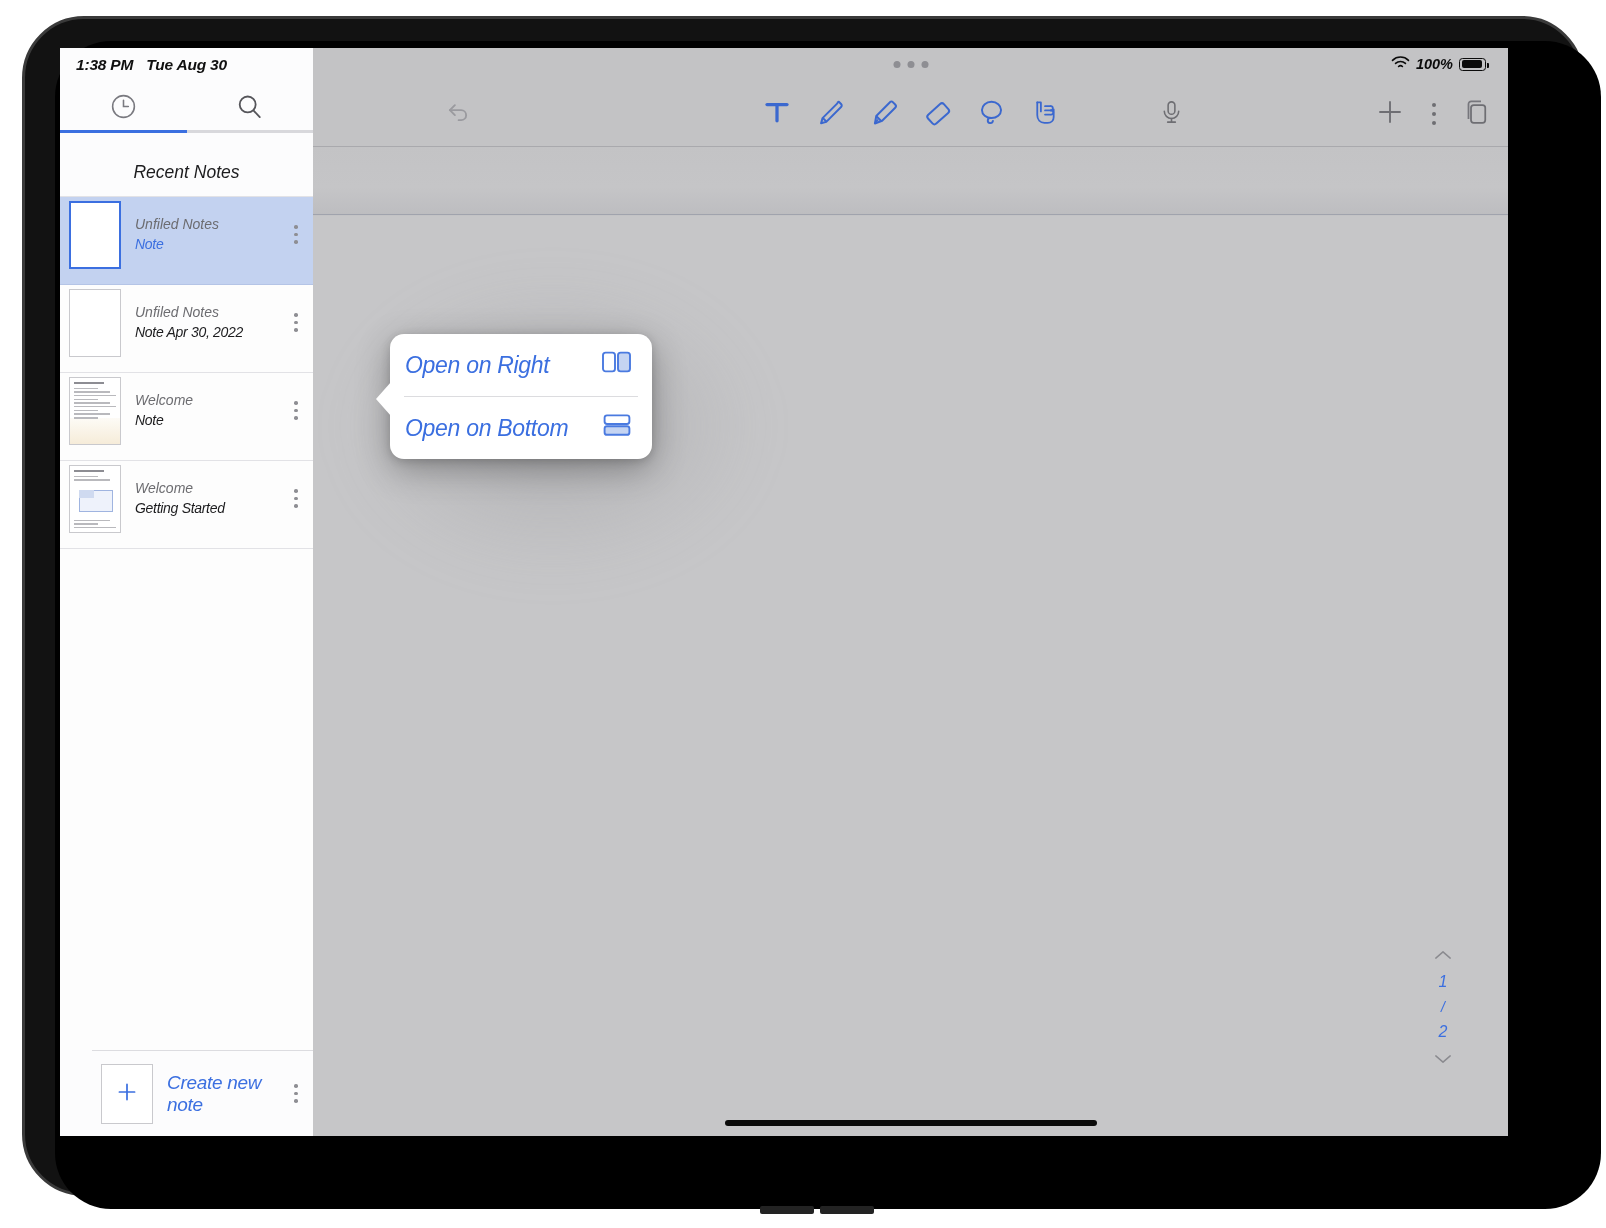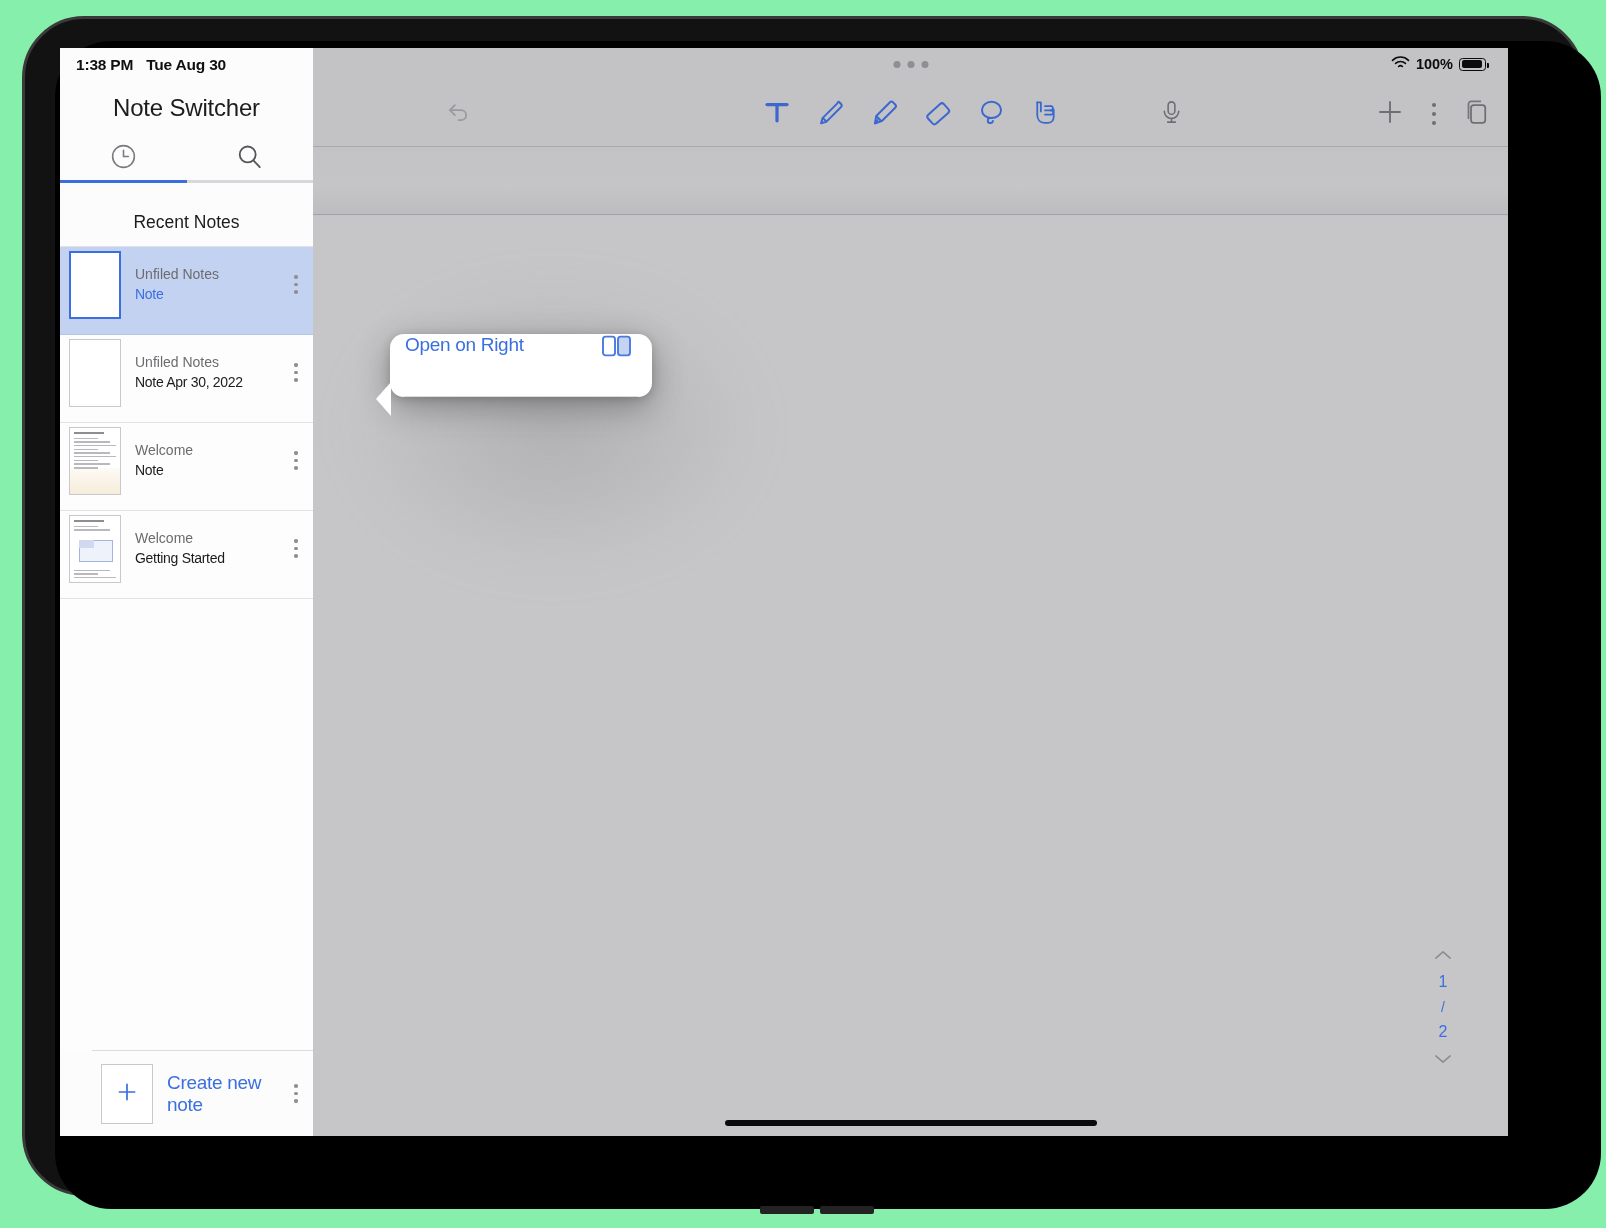--- a/index.html
+++ b/index.html
@@ -2,21 +2,21 @@
 <html><head>
 <meta charset="utf-8">
 <style>
   * { box-sizing: border-box; margin: 0; padding: 0; }
   html, body {
     width: 1606px; height: 1228px;
     background: #000;
     font-family: "Liberation Sans", sans-serif;
     overflow: hidden;
   }
-  #root { position: relative; width: 1606px; height: 1228px; background: #86efac; }
+  #root { position: relative; width: 1606px; height: 1228px; background: #ffffff; font-style: italic; }
 
   
   .bezel {
     position: absolute;
     left: 22px; top: 16px;
     width: 1562px; height: 1180px;
     border-radius: 62px;
     background: #121212;
     border: 3px solid #3a3a3a;
   }
@@ -229,23 +229,23 @@
   .popup-tail {
     position: absolute;
     left: -14px; top: 48px;
     width: 0; height: 0;
     border-top: 17px solid transparent;
     border-bottom: 17px solid transparent;
     border-right: 15px solid #fff;
   }
   .popup-item {
     height: 62px;
-    display: flex; 
+    display: flex; align-items: center;
     padding: 0 20px 0 15px;
-    font-size: 19px; color: #3b6fe0;
+    font-size: 23px; color: #3b6fe0;
     letter-spacing: -0.3px;
   }
   .popup-item .lbl { flex: 1; }
   .popup-sep { height: 1px; background: #dcdcdf; margin: 0 14px; }
 </style>
 </head>
 <body>
 
 <div id="root">
 
@@ -257,21 +257,20 @@
 
   <div class="screen">
 
     <div class="sidebar">
 
       <div class="status-bar">
         <span>1:38 PM</span>
         <span>Tue Aug 30</span>
       </div>
 
-      <div class="side-title">Note Switcher</div>
 
       <div class="tabbar">
         <div class="tab">
           <span>
             <svg width="29" height="29" viewBox="0 0 24 24" fill="none" stroke="#7a7a80" stroke-width="1.3">
               <circle cx="12" cy="12" r="9"></circle>
               <path d="M12 6.8 V12 H16" stroke-linecap="round"></path>
             </svg>
           </span>
         </div>
@@ -540,17 +539,26 @@
         <span>
           <svg width="30" height="24" viewBox="0 0 30 24" fill="none">
             <rect x="1" y="2.6" width="12" height="18.8" rx="2.6" fill="#ffffff" stroke="#4a7ae0" stroke-width="1.9"></rect>
             <rect x="16" y="2.6" width="12" height="18.8" rx="2.6" fill="#c5d4f2" stroke="#4a7ae0" stroke-width="1.9"></rect>
           </svg>
         </span>
       </div>
 
       <div class="popup-sep"></div>
 
+      <div class="popup-item">
+        <span class="lbl">Open on Bottom</span>
+        <span>
+          <svg width="30" height="24" viewBox="0 0 30 24" fill="none">
+            <rect x="2.6" y="2.4" width="24.8" height="8.6" rx="2.4" fill="#ffffff" stroke="#4a7ae0" stroke-width="1.9"></rect>
+            <rect x="2.6" y="13.2" width="24.8" height="8.6" rx="2.4" fill="#c5d4f2" stroke="#4a7ae0" stroke-width="1.9"></rect>
+          </svg>
+        </span>
+      </div>
 
     </div>
 
   </div>
 </div>
 
 </body></html>

